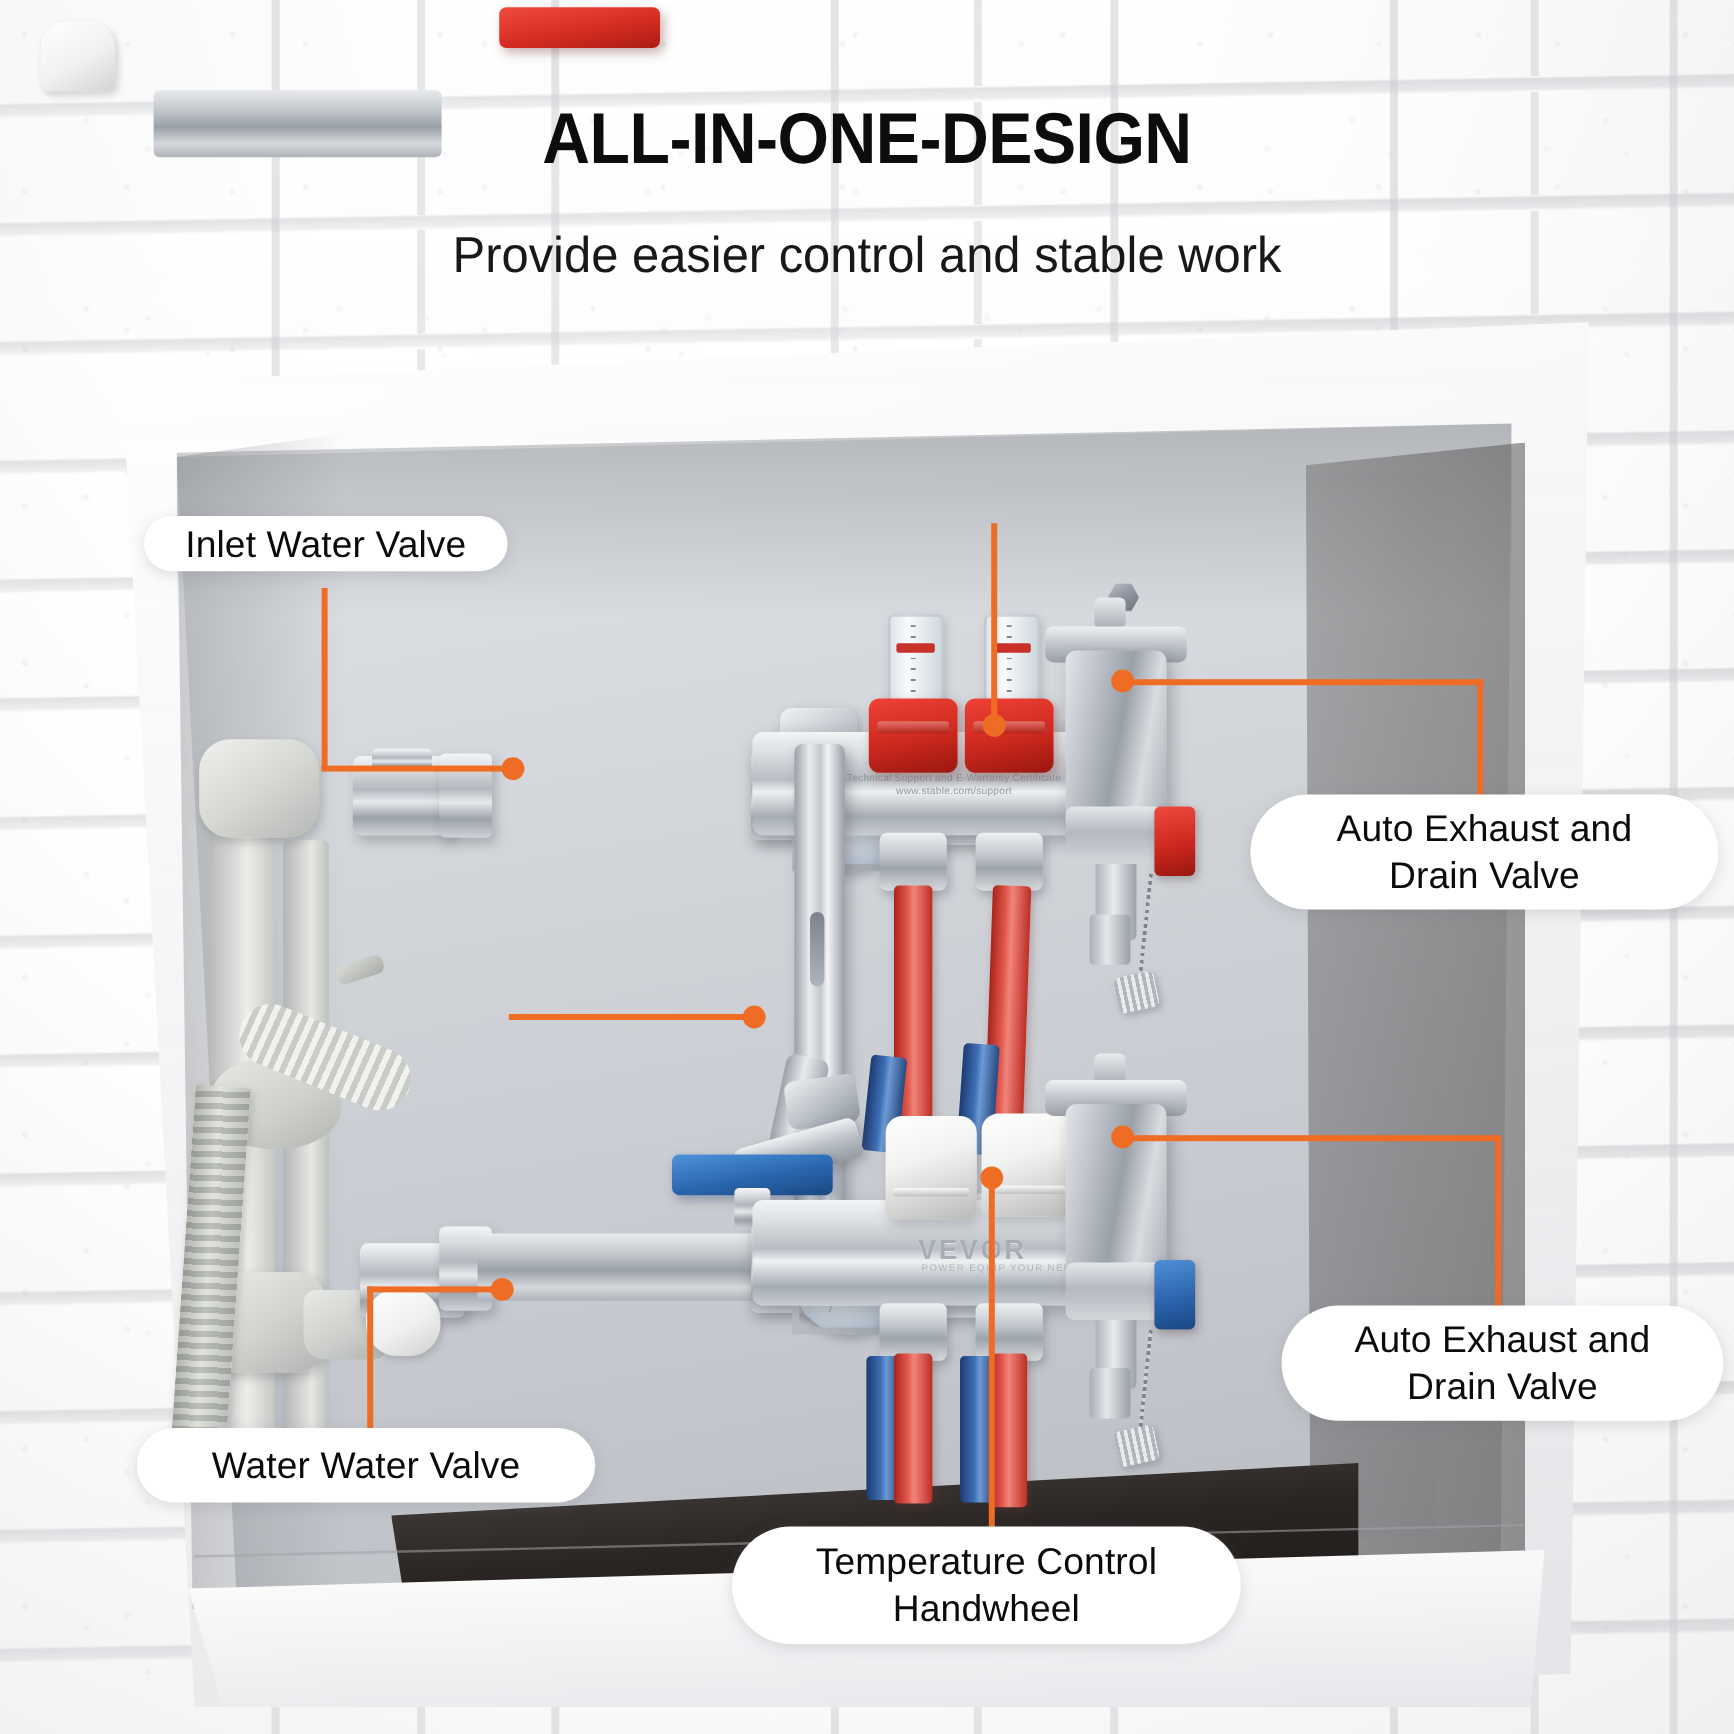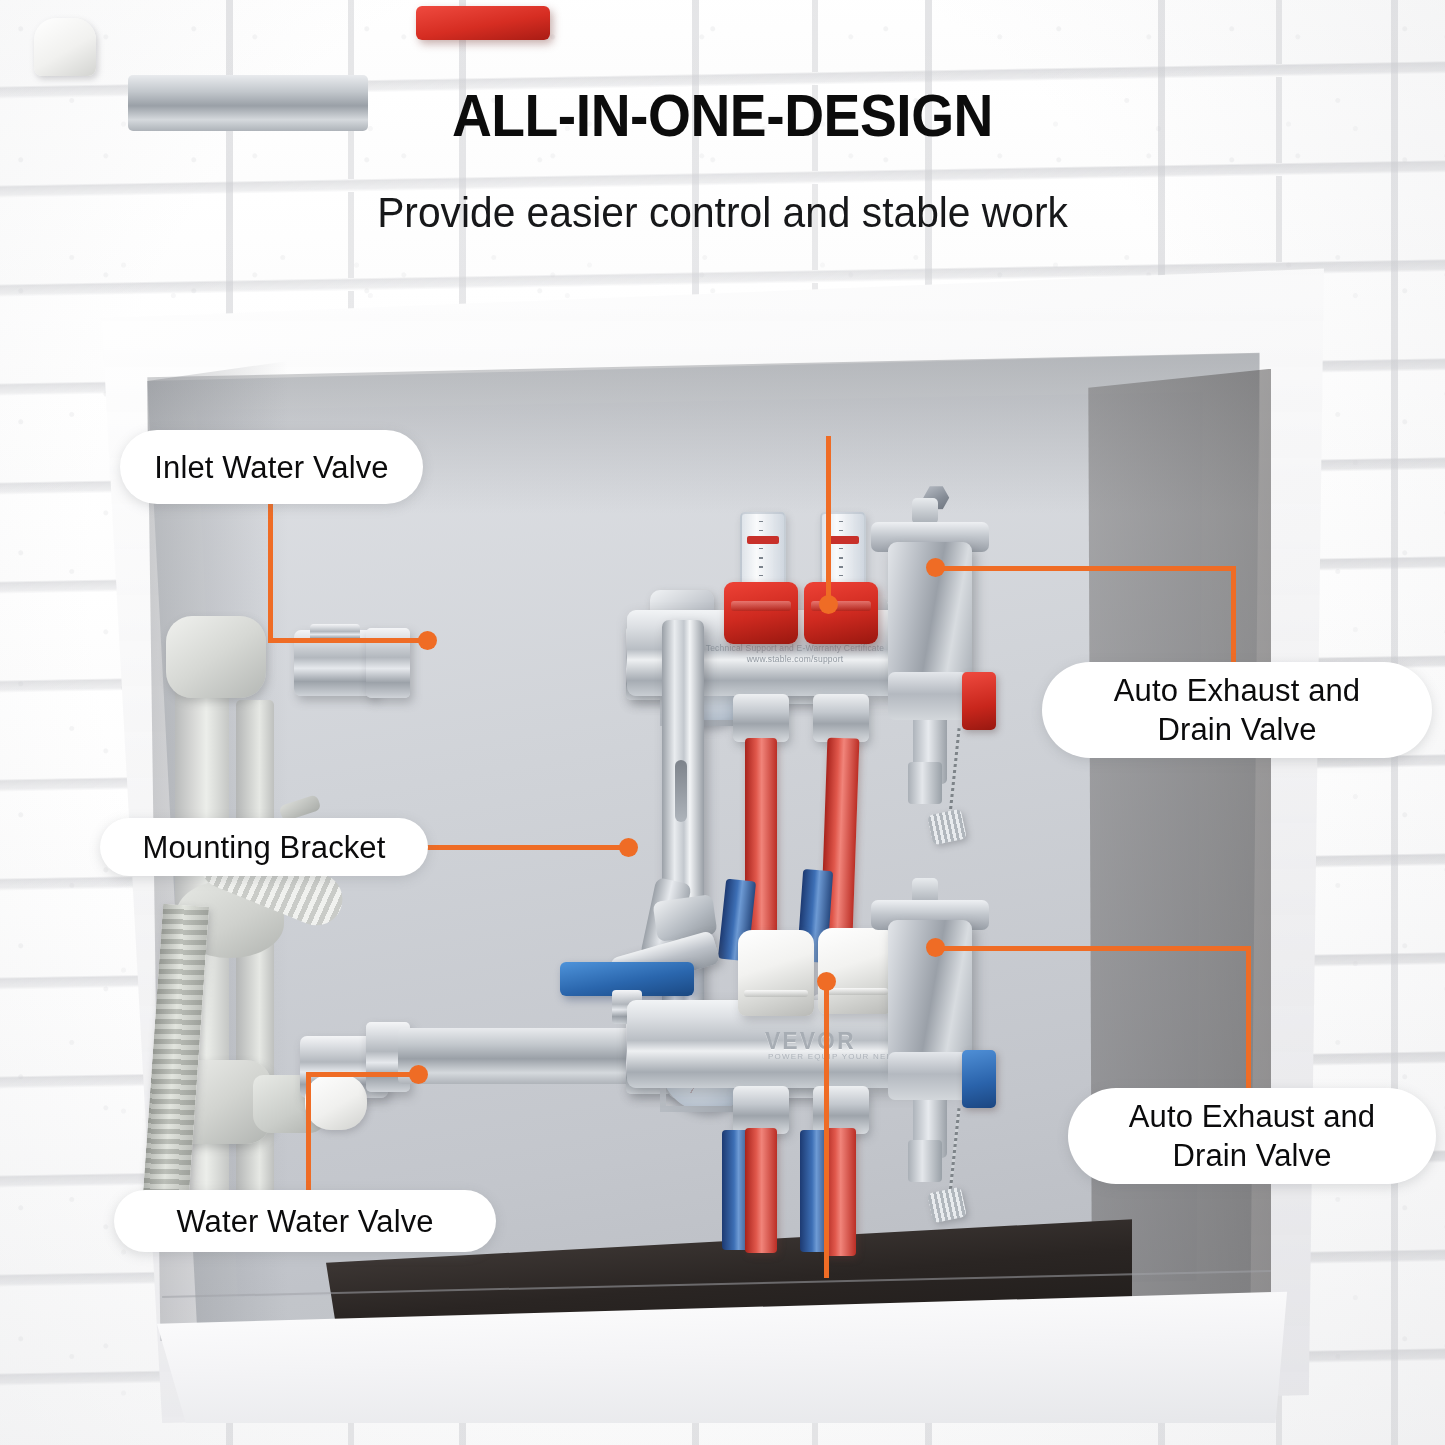--- a/index.html
+++ b/index.html
@@ -518,37 +518,38 @@
     <div class="seg" style="left:306px;top:1072px;width:5px;height:122px;"></div>
     <div class="seg" style="left:306px;top:1072px;width:112px;height:5px;"></div>
   </div>
   <div class="dot" style="left:409px;top:1065px;"></div>
 
   <div class="conn">
     <div class="seg" style="left:824px;top:978px;width:5px;height:300px;"></div>
   </div>
   <div class="dot" style="left:817px;top:972px;"></div>
 
-  <div class="pill" style="left:120px;top:430px;width:303px;height:74px;">
+  <div class="pill" style="left:120px;top:430px;width:303px;height:46px;">
     <span>Inlet Water Valve</span>
   </div>
 
 
   <div class="pill" style="left:1042px;top:662px;width:390px;height:96px;flex-direction:column;">
     <span>Auto Exhaust and</span>
     <span>Drain Valve</span>
   </div>
 
-  <div class="pill" style="left:100px;top:818px;width:328px;height:58px;">
-    <span>Mounting Bracket</span>
-  </div>
 
   <div class="pill" style="left:1068px;top:1088px;width:368px;height:96px;flex-direction:column;">
     <span>Auto Exhaust and</span>
     <span>Drain Valve</span>
   </div>
 
   <div class="pill" style="left:114px;top:1190px;width:382px;height:62px;">
     <span>Water Water Valve</span>
   </div>
 
+  <div class="pill" style="left:610px;top:1272px;width:424px;height:98px;flex-direction:column;">
+    <span>Temperature Control</span>
+    <span>Handwheel</span>
+  </div>
 
 </div>
 
 </body></html>

